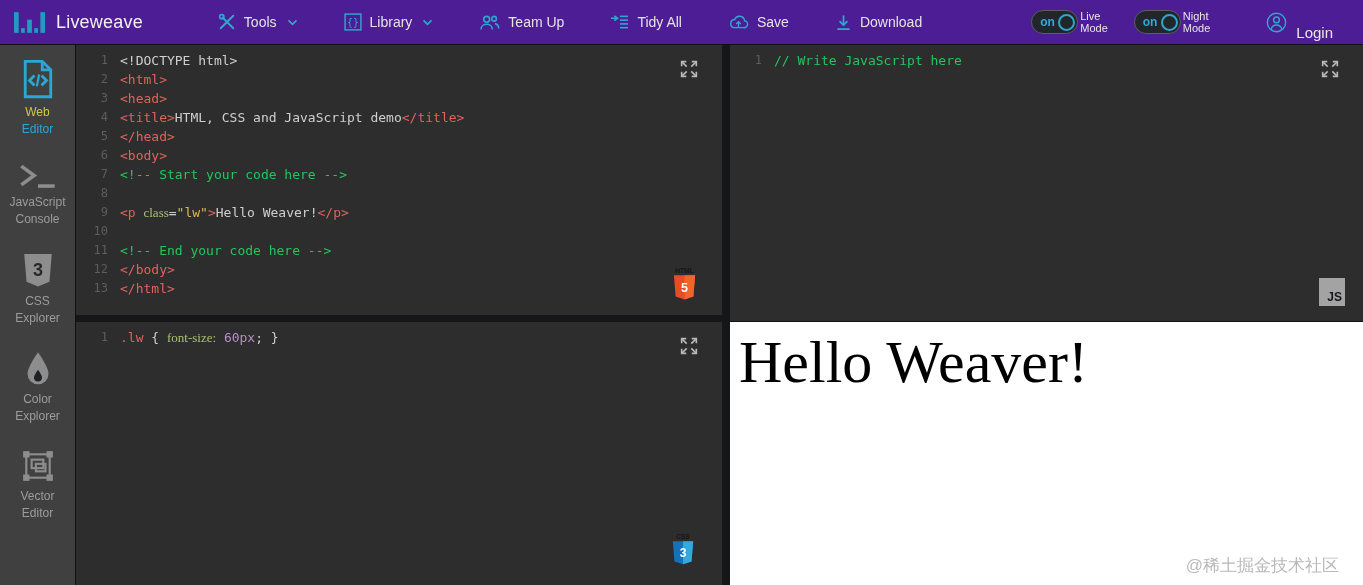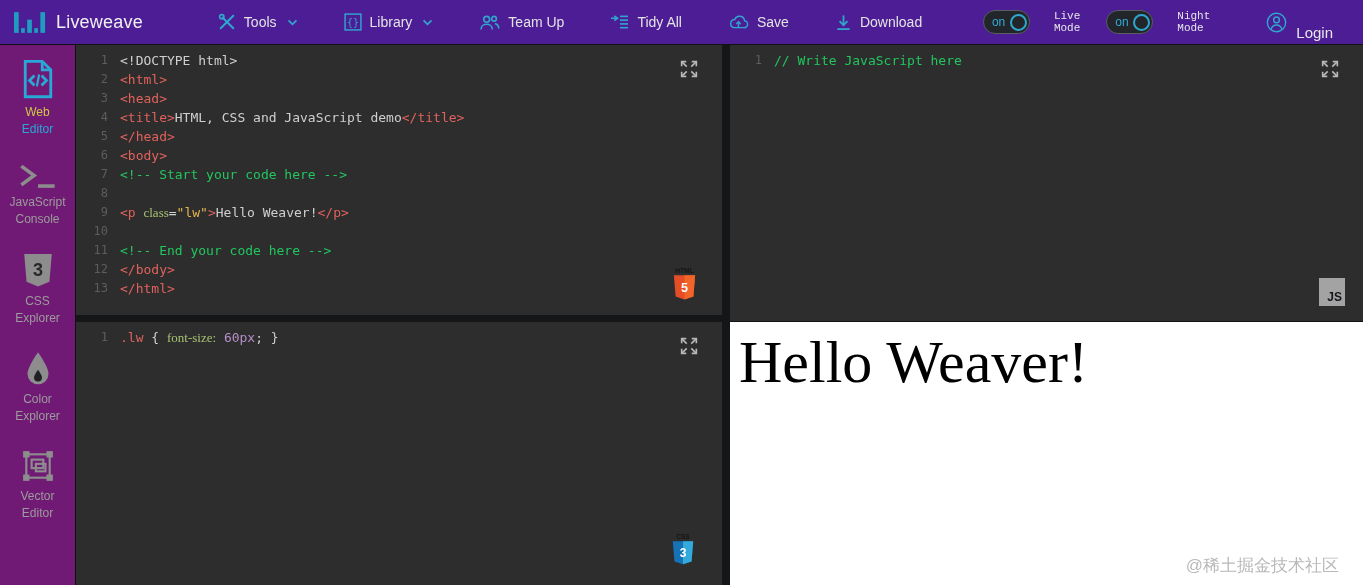--- a/index.html
+++ b/index.html
@@ -14,31 +14,31 @@
   .brand-text { color:#f0f0f0; font-size:18px; letter-spacing:.2px; }
   .nav-menu { display:flex; align-items:center; margin-left:52px; }
   .nav-item { display:flex; align-items:center; gap:8px; padding:0 23px; height:45px; cursor:pointer; color:#e3e3e3; }
   .nav-item .icon { color:#2fa7cd; display:flex; align-items:center; }
   .nav-item .icon svg { display:block; }
   .nav-label { font-size:14px; }
   .chevron { color:#2fa7cd; display:flex; align-items:center; margin-left:2px; }
   .nav-right { margin-left:auto; display:flex; align-items:center; padding-right:30px; }
   .toggle { display:flex; align-items:center; margin-left:26px; cursor:pointer; }
   .pill { width:47px; height:24px; border:1px solid #5a5e61; border-radius:12px; background:#22262a; display:flex; align-items:center; position:relative; }
-  .tstate { color:#31a9d6; font-size:12px; font-weight:normal; margin-left:8px; }
+  .tstate { color:#31a9d6; font-size:12px; font-weight:bold; margin-left:8px; }
   .knob { position:absolute; right:2px; width:17px; height:17px; border-radius:50%; border:2px solid #2fa7cd; background:transparent; }
-  .tlabel { margin-left:24px; color:#e6e6e6; font-size:11px; line-height:12px;font-family:Liberation Mono, monospace; }
+  .tlabel { margin-left:2px; color:#e6e6e6; font-size:11px; line-height:12px; }
   .tlabel span { display:block; }
   .login { display:flex; align-items:center; gap:9px; margin-left:56px; cursor:pointer; }
   .login .icon { color:#2fa7cd; display:flex; }
   .login-label { color:#e6e6e6; font-size:15px;margin-top:21px; }
 
   
   .app-body { flex:1; display:flex; min-height:0; }
-  .sidebar { width:76px; flex:0 0 76px; background:#701a75; border-right:1px solid #0e0f10; padding-top:14px; }
+  .sidebar { width:76px; flex:0 0 76px; background:#404040; border-right:1px solid #0e0f10; padding-top:14px; }
   .side-item { display:flex; flex-direction:column; align-items:center; margin-bottom:24px; cursor:pointer; text-align:center; }
   .side-icon { color:#8d8d8d; display:flex; }
   .side-icon svg { display:block; }
   .side-item.active .side-icon { color:#29a8d8; }
   .side-label { font-size:12px; line-height:17px; color:#9c9c9c; margin-top:5px; }
   .side-label span { display:block; }
   .side-item.active .side-label .l1 { color:#cfc844; }
   .side-item.active .side-label .l2 { color:#29a8d8; }
 
   .main { flex:1; display:flex; min-width:0; }

